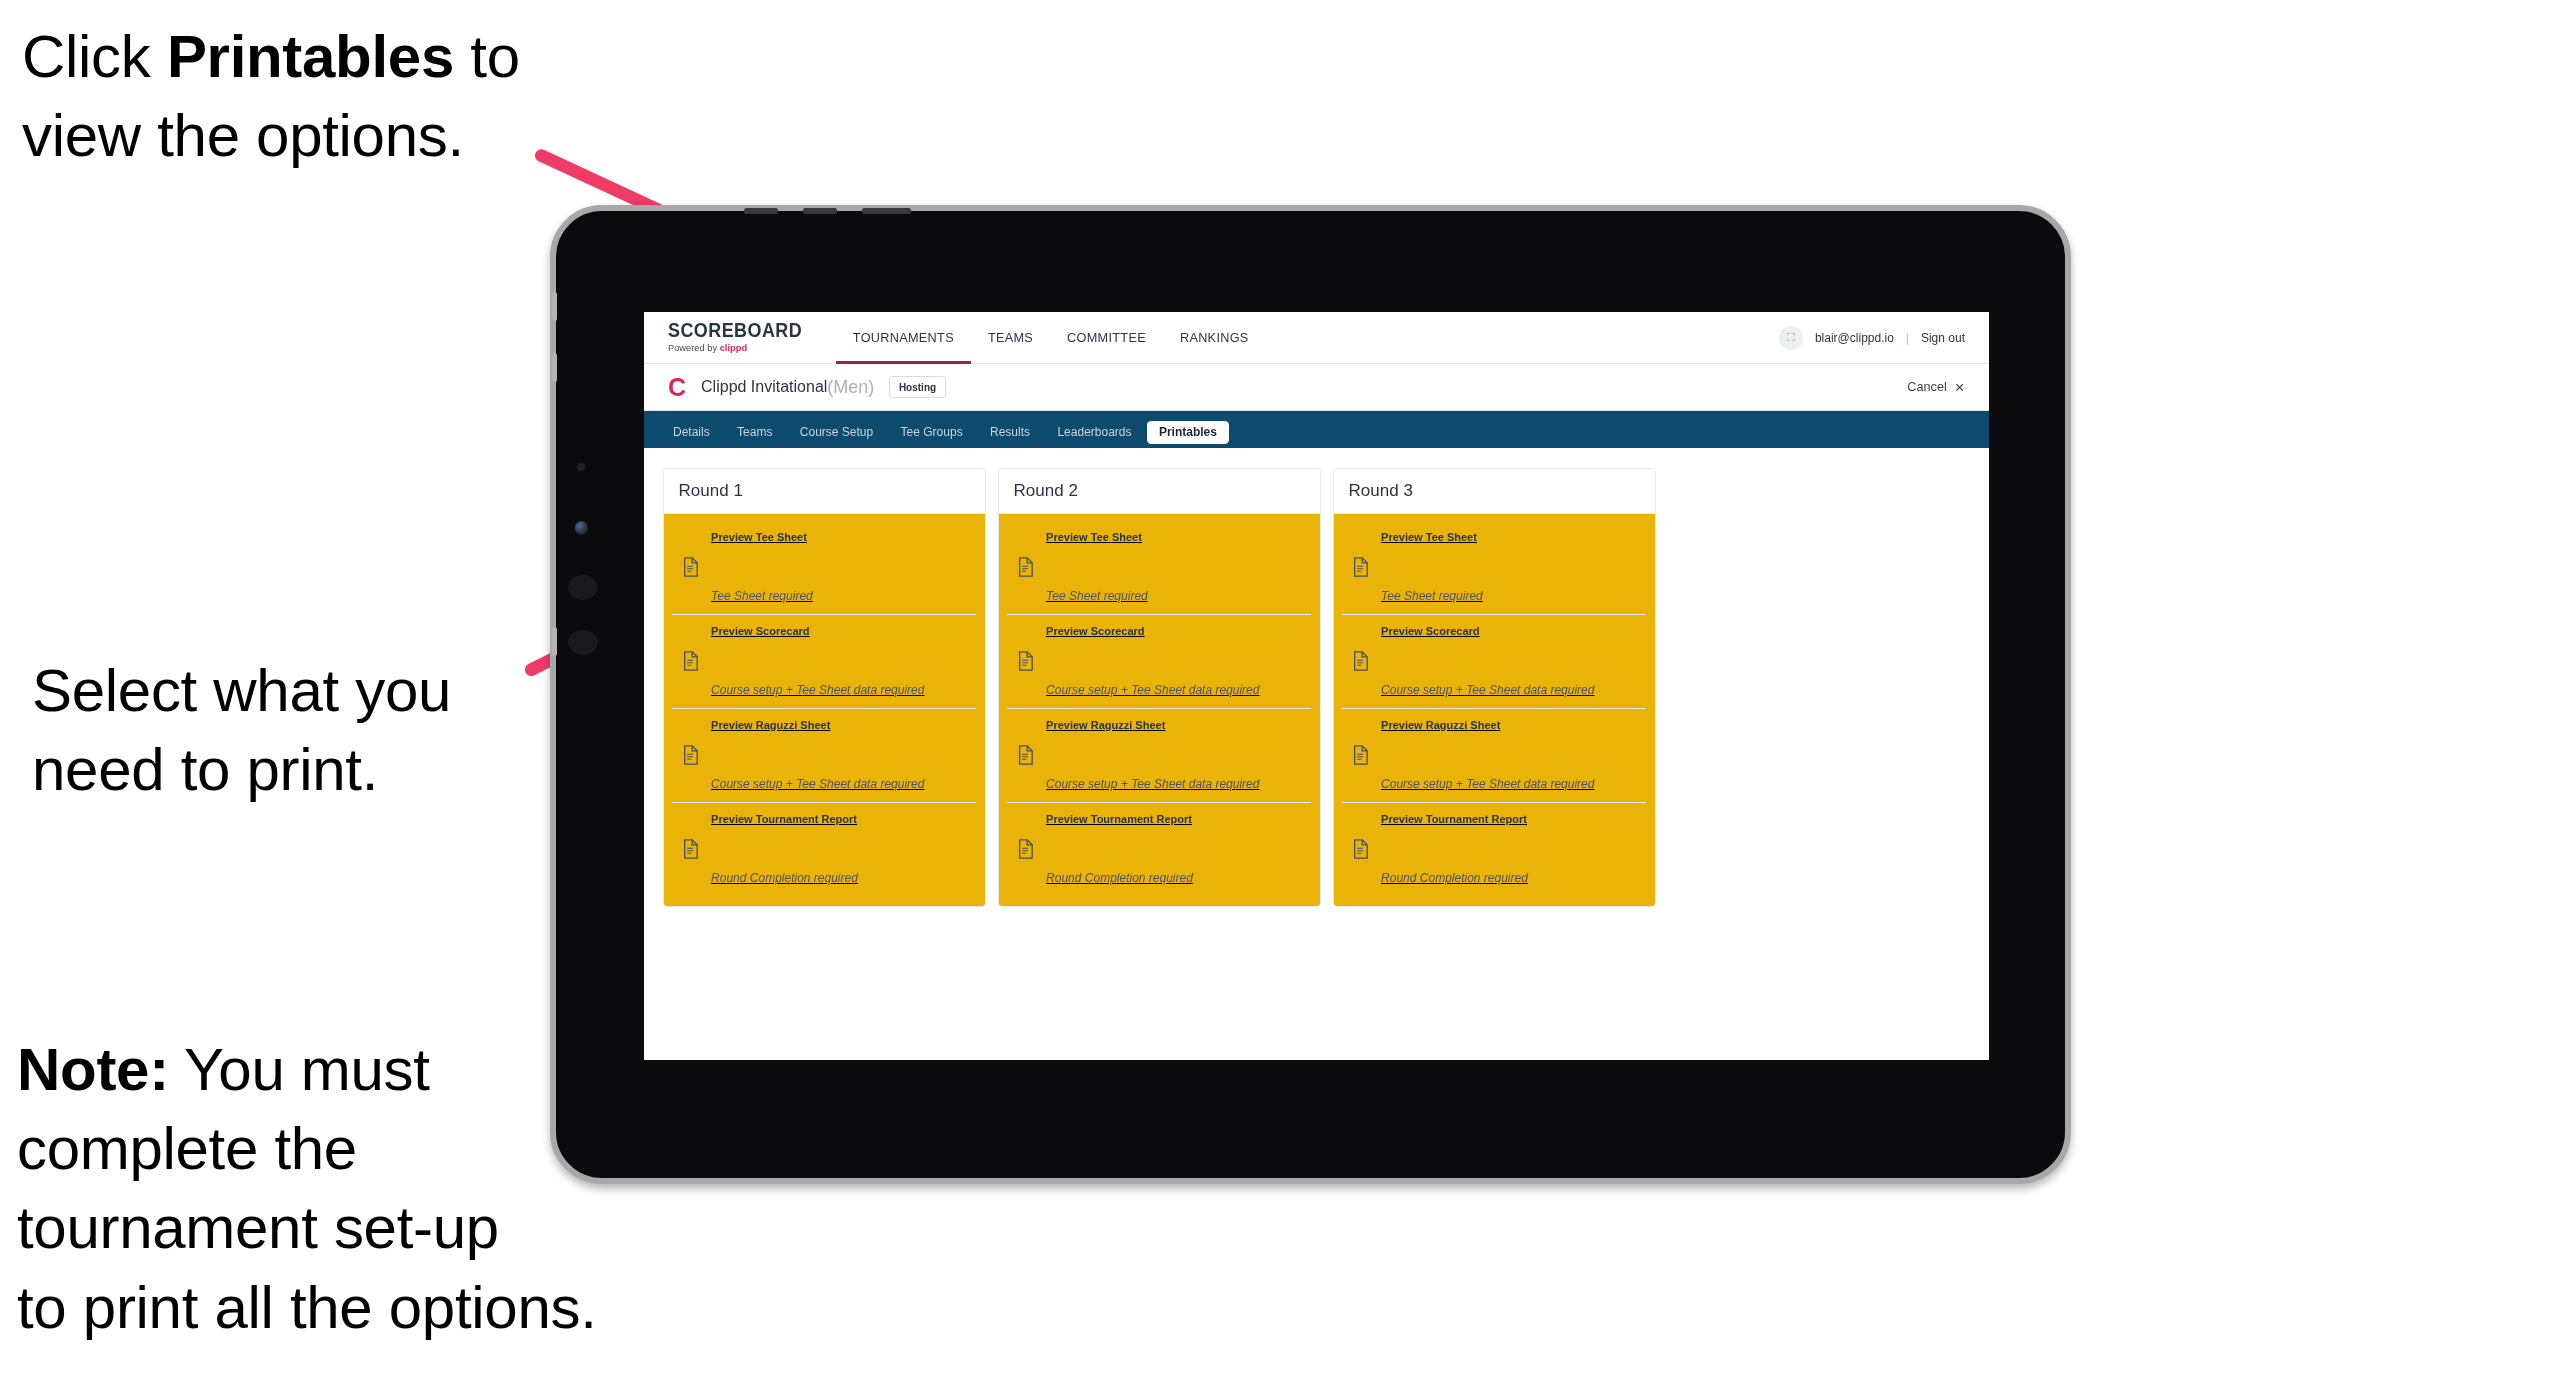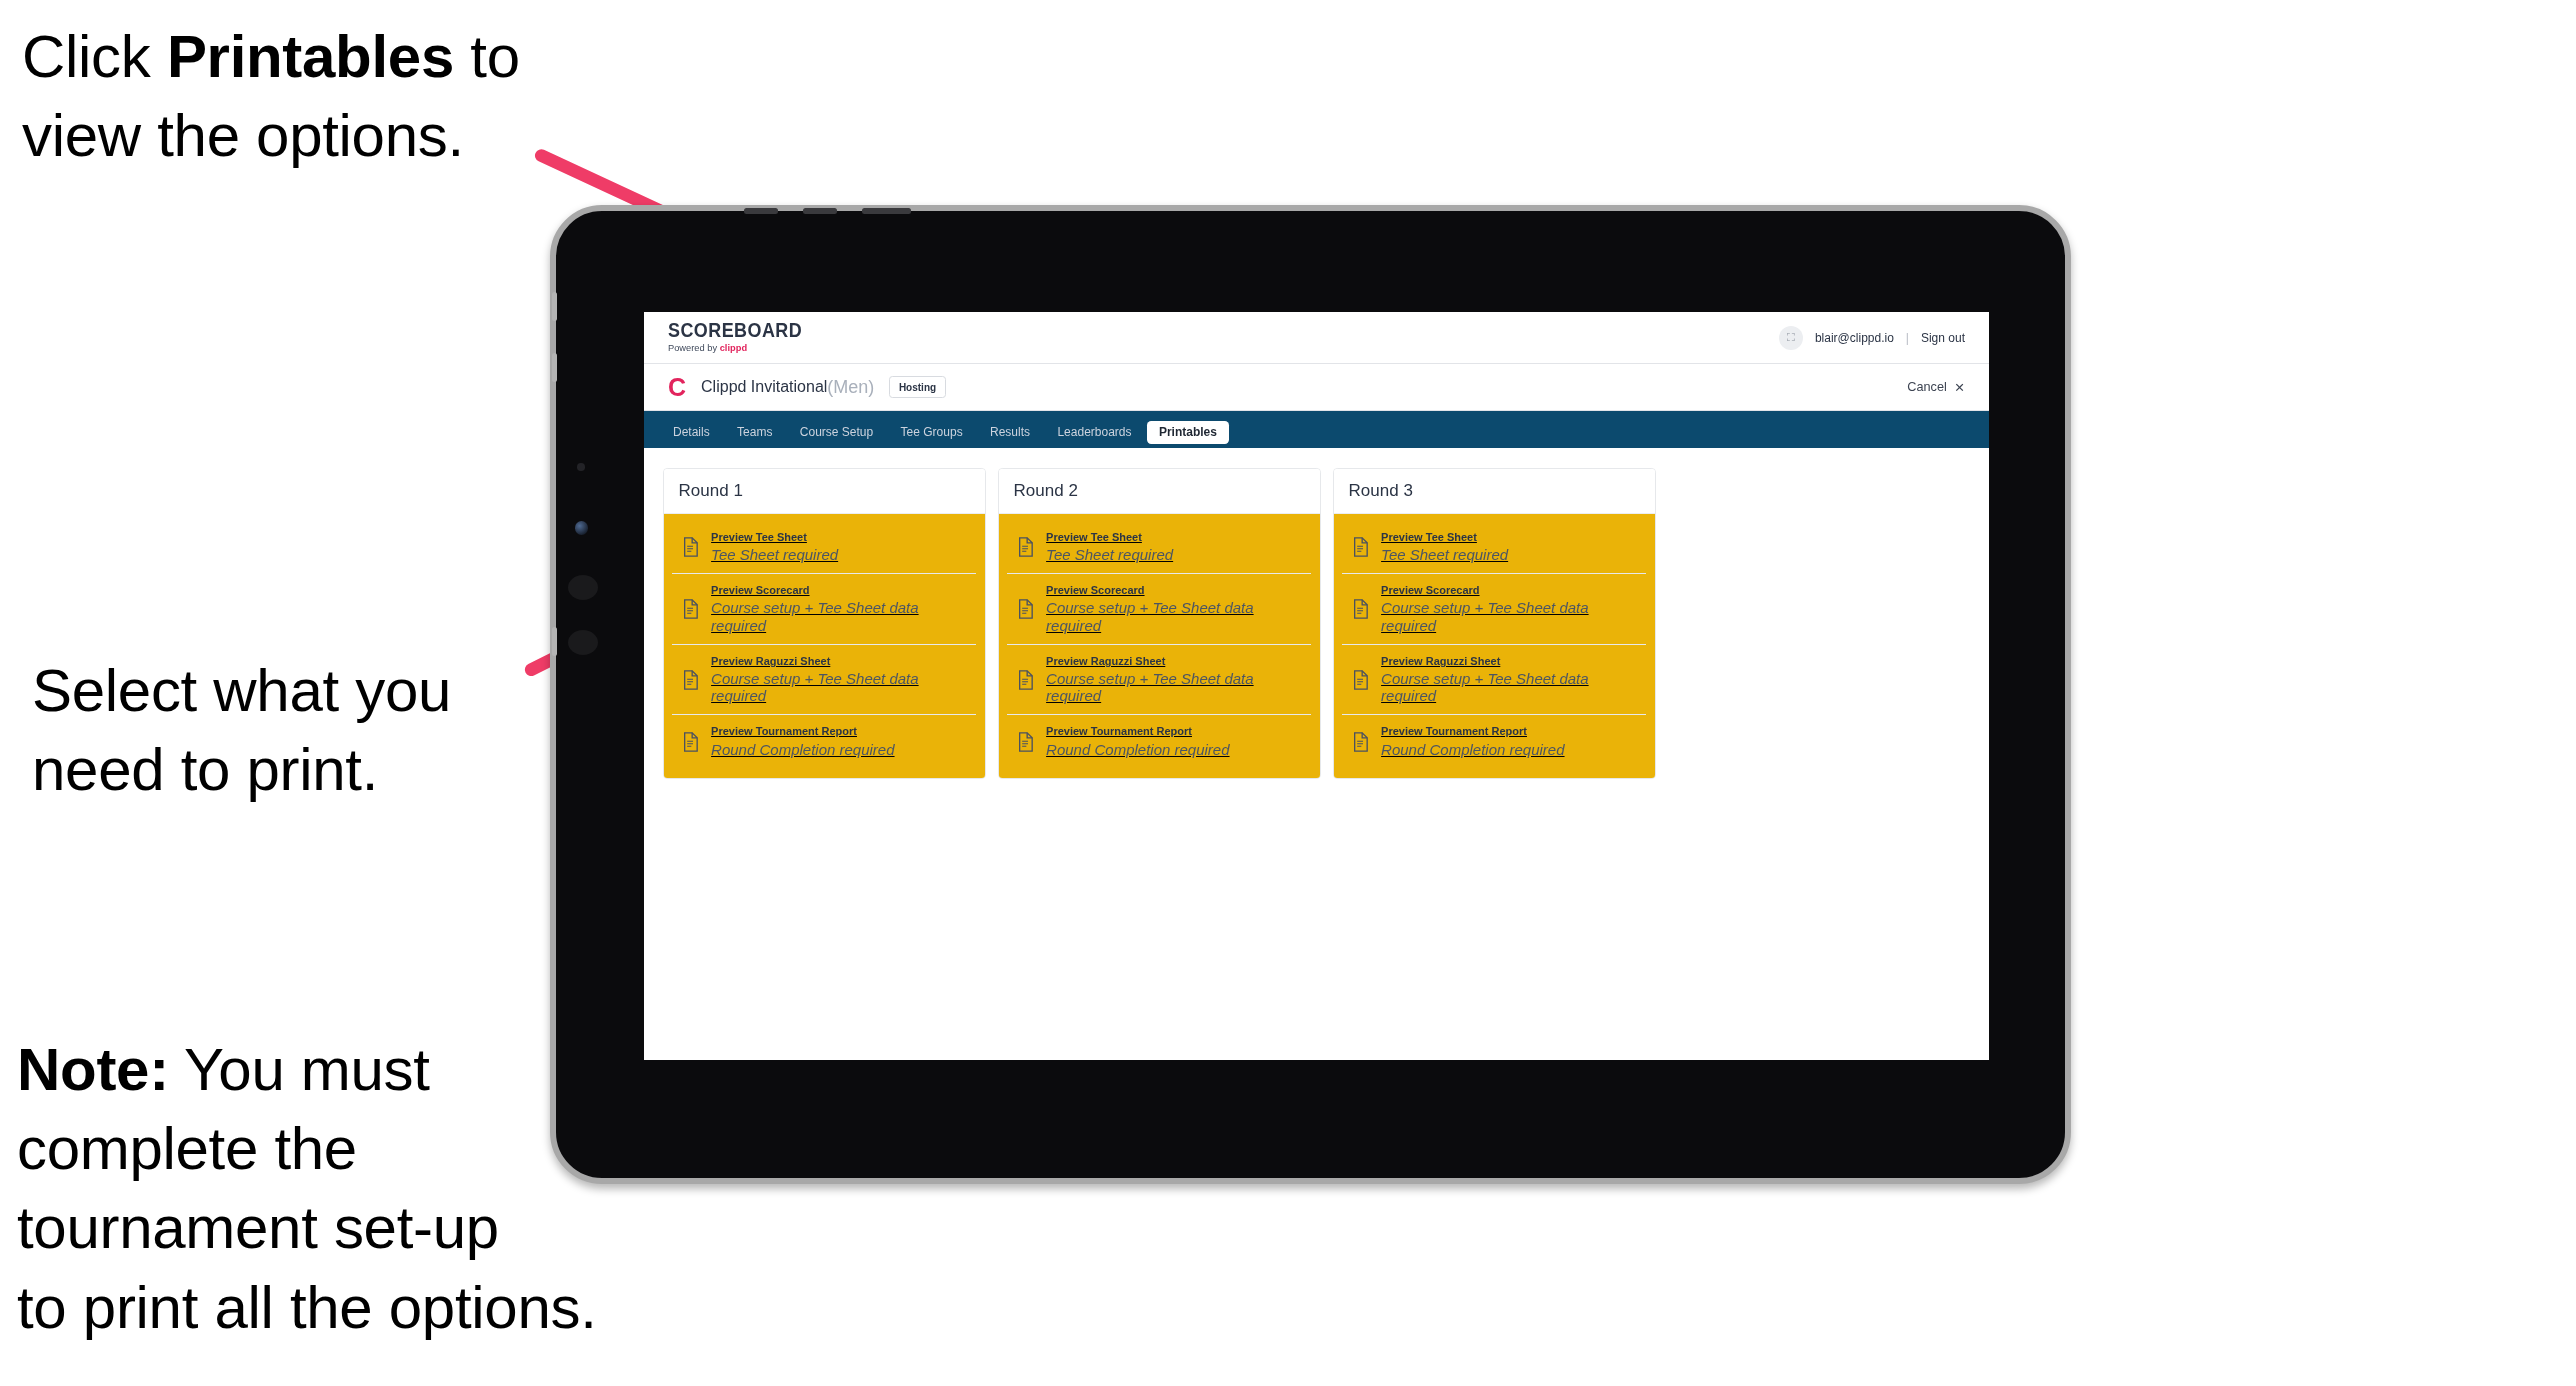--- a/index.html
+++ b/index.html
@@ -148,21 +148,21 @@
   }
   .round-body { background: #eab308; padding: 6.8px 8.5px 10px 8.5px; text-decoration: underline; }
   .print-item {
     display: flex; align-items: center; gap: 12px;
     padding: 10px 10px; border-bottom: 0.8px solid #e7e9ec; cursor: pointer;
   }
   .print-item:last-child { border-bottom: none; }
   .doc-icon { flex: 0 0 auto; color: #4a5160; display: block; }
   .pi-text { display: flex; flex-direction: column; gap: 2.5px; }
   .pi-title { font-size: 11px; font-weight: 700; color: #2b3445; line-height: 1.15; }
-  .pi-sub { font-size: 15px; font-style: italic; color: #4c5563; line-height: 1.15; }
+  .pi-sub { font-size: 12px; font-style: italic; color: #4c5563; line-height: 1.15; margin-top: 44px; }
 </style>
 </head>
 <body>
 
 <div id="stage">
 
   <div class="annot" id="annot-click"><span>Click </span><b>Printables</b><span> to
 view the options.</span></div>
 
   <div class="annot" id="annot-select">Select what you
@@ -199,20 +199,34 @@
     <div class="lens" style="left:18.6px; top:310px;"></div>
     <div class="side-btn" style="left:12px; top:364px; width:30px; height:25px;"></div>
     <div class="side-btn" style="left:12px; top:419px; width:30px; height:25px;"></div>
 
     <div id="screen">
 
       <div class="topnav">
         <div class="brand">
           <div class="brand-title">SCOREBOARD</div>
           <div class="brand-sub"><span>Powered by </span><i>clippd</i></div>
+        </div>
+        <div class="navlinks">
+          <div class="navlink active">
+              <span>TOURNAMENTS</span>
+            </div>
+          <div class="navlink">
+              <span>TEAMS</span>
+            </div>
+          <div class="navlink">
+              <span>COMMITTEE</span>
+            </div>
+          <div class="navlink">
+              <span>RANKINGS</span>
+            </div>
         </div>
         <div class="nav-right">
           <div class="avatar">
               <span>⛶</span>
             </div>
           <span>blair@clippd.io</span>
           <span class="nav-sep">|</span>
           <span class="signout">Sign out</span>
         </div>
       </div>

